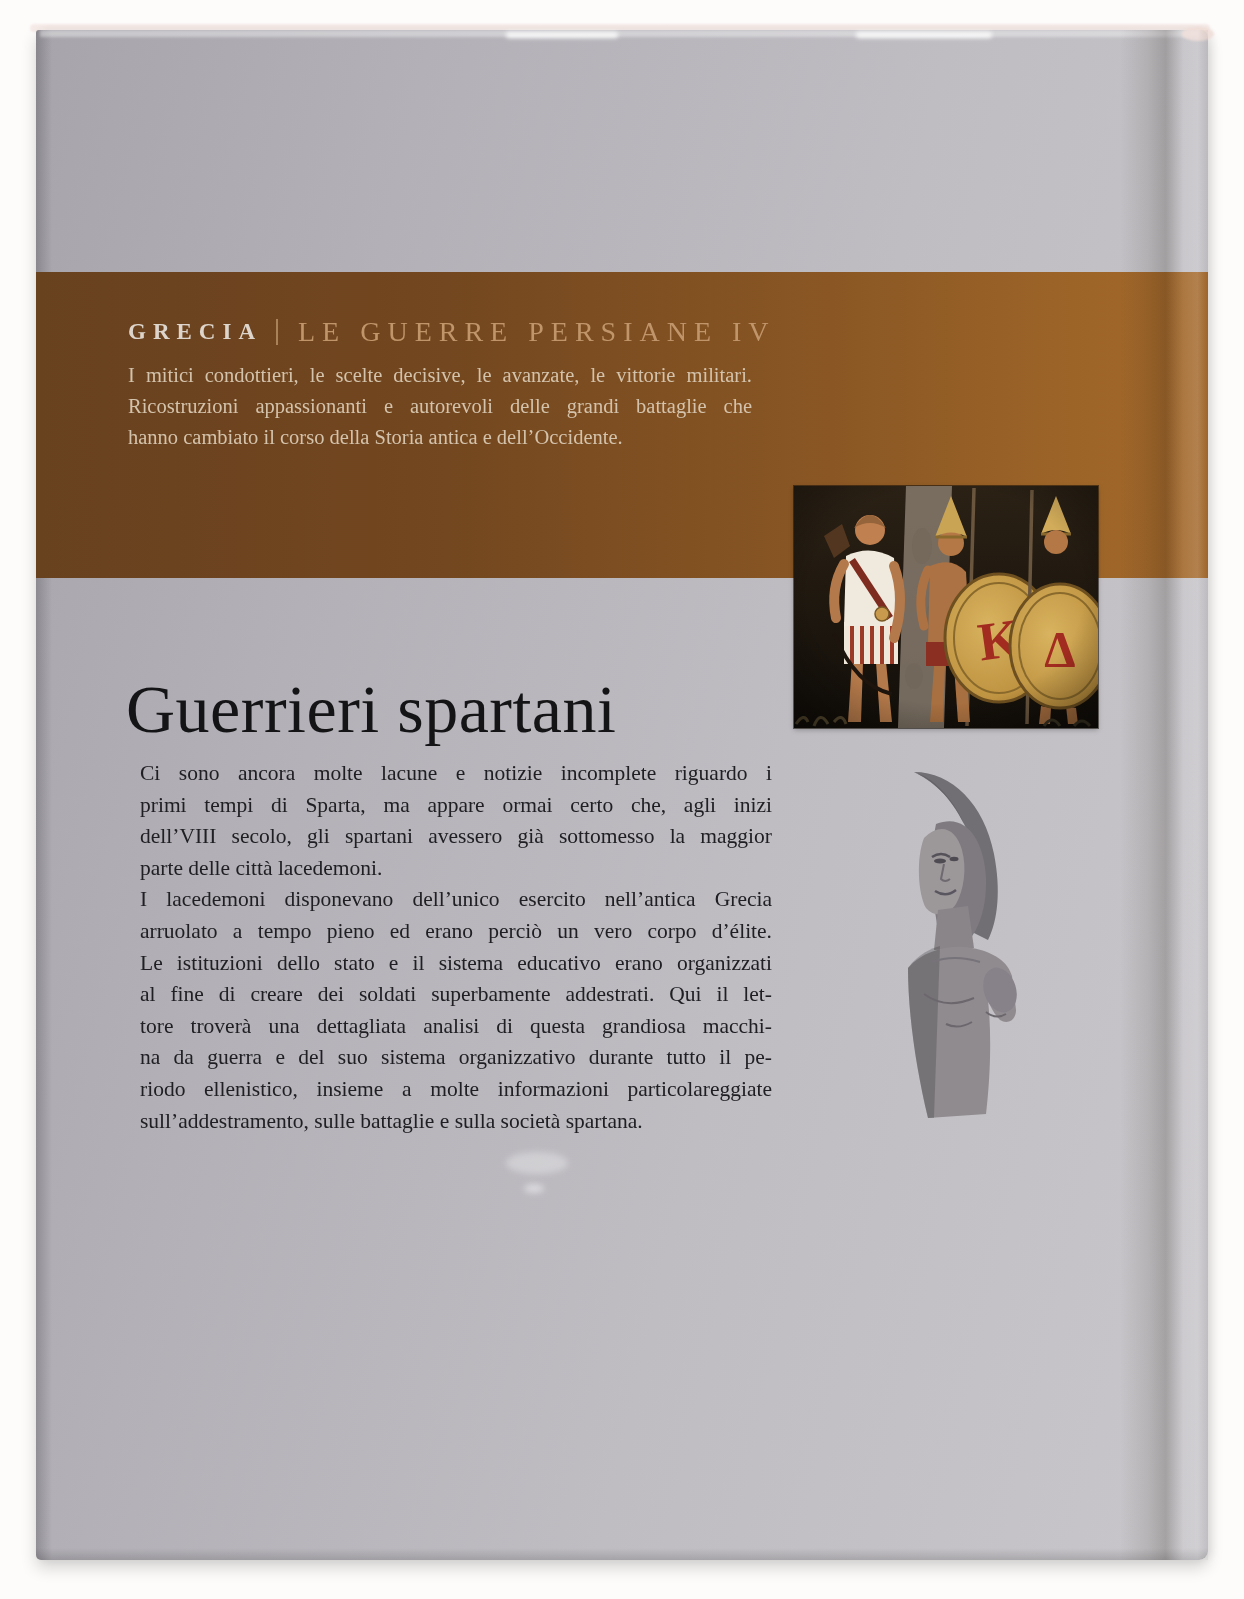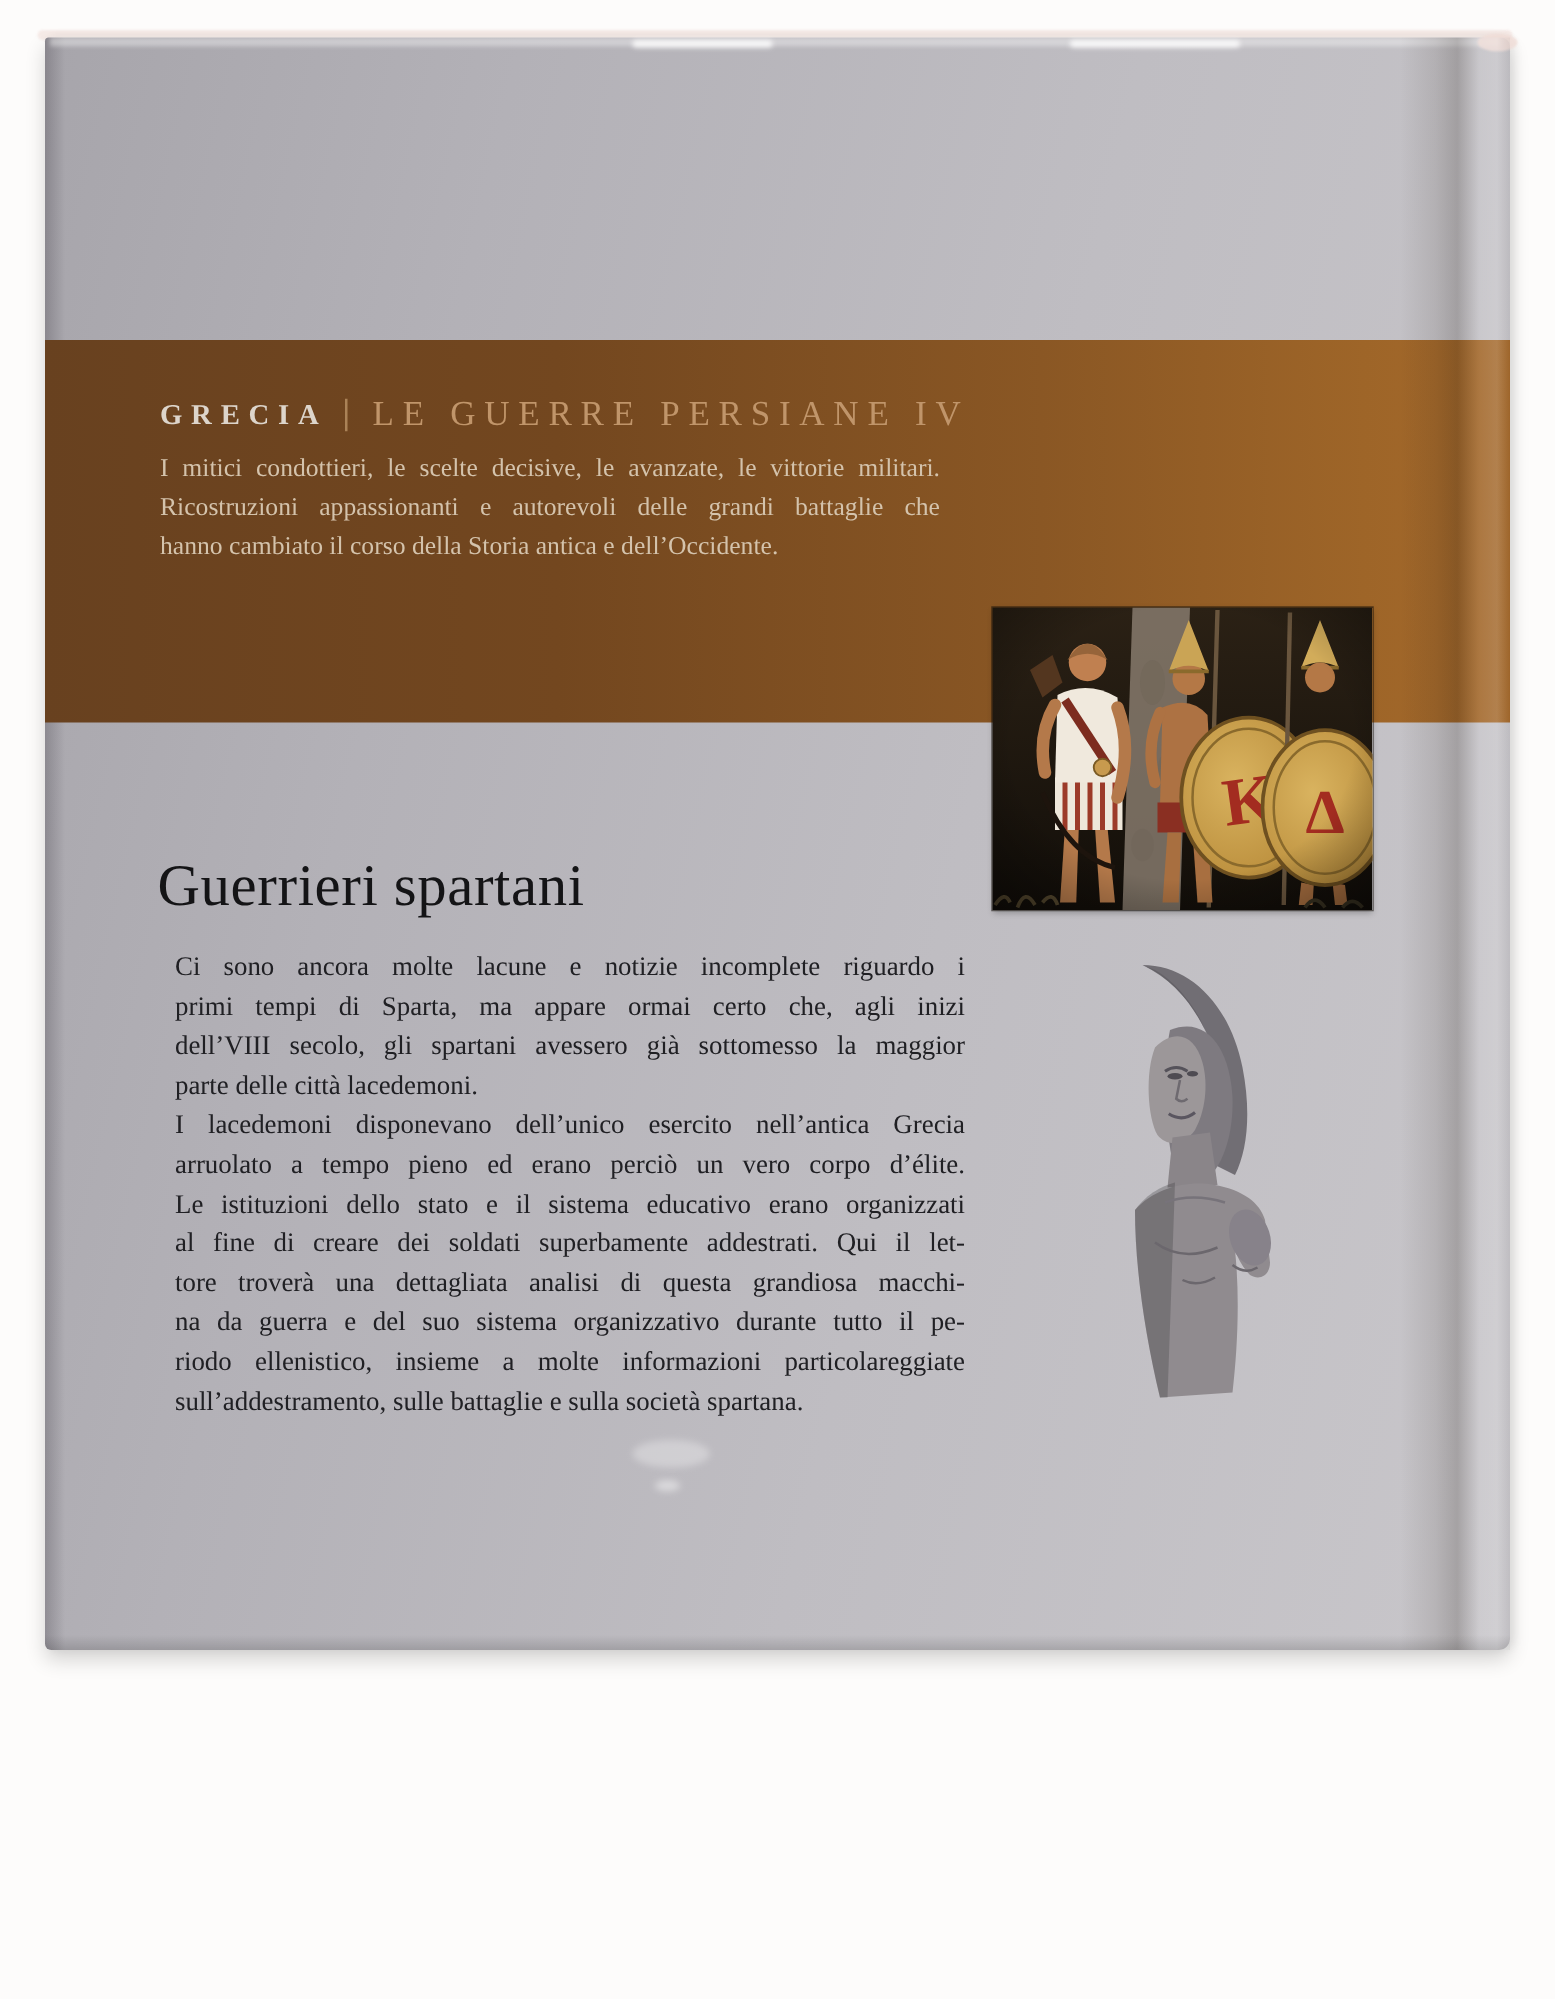--- a/index.html
+++ b/index.html
@@ -4,21 +4,21 @@
 <style>
   * { margin:0; padding:0; box-sizing:border-box; }
   body { background:#ffffff; font-family:"Liberation Serif","DejaVu Serif",serif; }
   .stage { position:relative; width:1244px; height:1599px; background:#fdfcfb; overflow:hidden; }
 
   
   .top-pink { position:absolute; left:30px; top:24px; width:1180px; height:8px;
               background:#f3e2dd; opacity:.65; border-radius:4px; filter:blur(1px); }
 
   
-  .book { position:absolute; left:36px; top:30px; width:1172px; height:1290px;
+  .book { position:absolute; left:36px; top:30px; width:1172px; height:1530px;
           background:linear-gradient(103deg,#a7a5ab 0%,#b3b1b7 26%,#bfbdc2 60%,#c8c6ca 100%);
           border-radius:3px 7px 9px 5px;
           box-shadow:0 8px 16px rgba(0,0,0,.16), 4px 0 8px rgba(0,0,0,.06); }
   .book::before { content:""; position:absolute; left:0; top:0; bottom:0; width:16px;
           background:linear-gradient(90deg,rgba(30,25,35,.22),rgba(30,25,35,0)); border-radius:3px 0 0 5px; }
   .book::after { content:""; position:absolute; left:0; right:0; bottom:0; height:12px;
           background:linear-gradient(rgba(0,0,0,0),rgba(0,0,0,.14)); border-radius:0 0 9px 5px; }
 
   .sheen { position:absolute; left:4px; top:0; width:1160px; height:7px;
            background:rgba(255,255,255,.38); filter:blur(1.5px); }
@@ -43,21 +43,21 @@
   
   .spine-groove { position:absolute; left:1084px; top:0; width:88px; height:100%; z-index:5;
           background:linear-gradient(90deg,rgba(40,30,20,0) 0%,rgba(40,30,20,.10) 32%,rgba(30,22,14,.20) 52%,rgba(255,255,255,.10) 72%,rgba(255,255,255,.16) 88%,rgba(0,0,0,.04) 100%); }
 
   
   .warrior { position:absolute; left:758px; top:456px; width:304px; height:242px; z-index:3;
           box-shadow:0 0 0 1px rgba(20,14,8,.55), 0 2px 5px rgba(0,0,0,.25); }
   .warrior svg { display:block; width:100%; height:100%; }
 
   
-  .title { position:absolute; left:90px; top:640px; font-size:47px; line-height:78px;
+  .title { position:absolute; left:90px; top:640px; font-size:68px; line-height:78px;
            color:#141416; letter-spacing:.5px; white-space:nowrap; }
 
   
   .bodycopy { position:absolute; left:104px; top:728px; width:632px;
               font-size:21.5px; line-height:31.6px; color:#202024; }
   .bline { text-align:justify; text-align-last:justify; }
   .bline.short { text-align-last:left; }
 
   
   .bust { position:absolute; left:852px; top:732px; width:150px; height:362px; z-index:2; }

